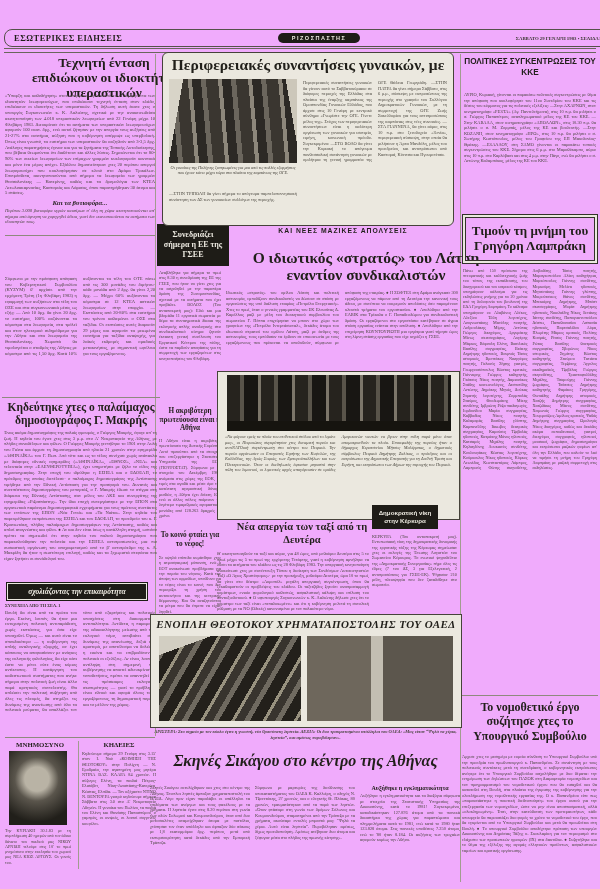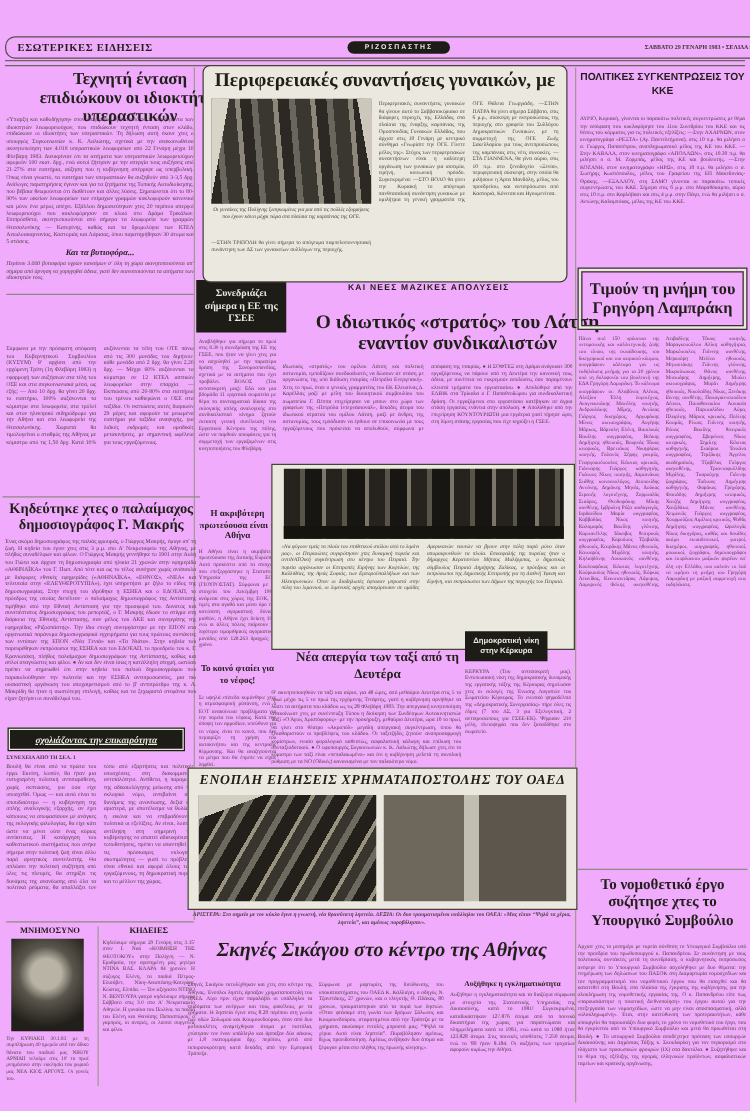--- a/index.html
+++ b/index.html
@@ -59,21 +59,21 @@
   <div class="abs body-text" style="left:5px;top:208px;width:150px;height:24px;font-style:italic;">Περίπου 3.000 βυτιοφόρα υγρών καυσίμων σ' όλη τη χώρα ακινητοποιούνται απ' σήμερα από άρνηση να χορηγηθεί άδεια, γιατί δεν ικανοποιούνται τα αιτήματα των ιδιοκτητών τους.</div>
 
   <div class="abs hrule" style="left:5px;top:235px;width:150px;"></div>
   <div class="abs body-text cols2" style="left:5px;top:276px;width:150px;height:118px;">Σύμφωνα με την πρόσφατη απόφαση του Κυβερνητικού Συμβουλίου (ΚΥΣΥΜ) θ' αρχίσει από την ερχόμενη Τρίτη (1η Φλεβάρη 1983) η εφαρμογή των αυξήσεων στα τέλη του ΟΣΕ και στα συγκοινωνιακά μέσα, ως εξής: — Από 10 δρχ. θα γίνει 20 δρχ. το εισιτήριο, 100% αυξάνονται τα κόμιστρα στα λεωφορεία, στα τρόλεϊ και στον ηλεκτρικό σιδηρόδρομο για την Αθήνα και στα λεωφορεία της Θεσσαλονίκης. Χωριστά θα τιμολογείται ο σταθμός της Αθήνας με κόμιστρο από τις 1,50 δρχ. Κατά 10% αυξάνονται τα τέλη του ΟΤΕ πάνω από τις 300 μονάδες του διμήνου· κάθε μονάδα από 2 δρχ. θα γίνει 2,20 δρχ. — Μέχρι 60% αυξάνονται τα κόμιστρα σε 12 ΚΤΕΛ αστικών λεωφορείων στην επαρχία. — Εκπτώσεις από 20-80% στα εισιτήρια του τρένου καθιερώνει ο ΟΣΕ στα ταξίδια. Οι εκπτώσεις αυτές διαρκούν 29 μέρες και αφορούν τα μειωμένα εισιτήρια για ταξίδια αναψυχής, για λαϊκές εκδρομές και ομαδικές μετακινήσεις, με σημαντική ωφέλεια για τους εργαζόμενους.</div>
 
   <div class="abs hrule" style="left:2px;top:397px;width:158px;"></div>
   <div class="abs h-serif" style="left:1px;top:401px;width:160px;font-size:11.5px;line-height:1.15;">Κηδεύτηκε χτες ο παλαίμαχος δημοσιογράφος Γ. Μακρής</div>
   <div class="abs body-text" style="left:4px;top:430px;width:153px;height:146px;">Ένας ακόμα δημοσιογράφος της παλιάς φρουράς, ο Γιώργος Μακρής, έφυγε απ' τη ζωή. Η κηδεία του έγινε χτες στις 3 μ.μ. στο Α' Νεκροταφείο της Αθήνας, με πλήθος συναδέλφων και φίλων. Ο Γιώργος Μακρής γεννήθηκε το 1901 στην Αυλή του Γιώτα και άρχισε τη δημοσιογραφία από ηλικία 21 χρονών στην εφημερίδα «ΑΘΗΝΑΪΚΑ» του Γ. Πωπ. Από τότε και ως το τέλος συνέχισε χωρίς ανάπαυλα με διάφορες εθνικές εφημερίδες («ΑΘΗΝΑΪΚΑ», «ΕΘΝΟΣ», «ΝΕΑ» και τελευταία στην «ΕΛΕΥΘΕΡΟΤΥΠΙΑ»), έχει υπηρετήσει με ζήλο το είδος της δημοσιογραφίας. Στην εποχή του ιδρύθηκε η ΕΣΗΕΑ και ο ΕΔΟΕΑΠ, το πρόεδρος της οποίας διετέλεσε· ο παλαίμαχος δημοσιογράφος της Αντίστασης τιμήθηκε από την Εθνική Αντίσταση για την προσφορά του. Δυνατός και συνεπέστατος δημοσιογράφος του ρεπορτάζ, ο Γ. Μακρής έδωσε το στίγμα στη διάρκεια της Εθνικής Αντίστασης, σαν μέλος του ΑΚΕ και συνεργάτης της εφημερίδας «Ριζοσπάστης». Την ίδια εποχή συνεργάστηκε με την ΕΠΟΝ στα οργανωτικά παράνομα δημοσιογραφικά εγχειρήματα για τους πρώτους συντάκτες των εντύπων της ΕΠΟΝ «Νέα Γενιά» και «Τα Νιάτα». Στην κηδεία του παρευρέθηκαν εκπρόσωποι της ΕΣΗΕΑ και του ΕΔΟΕΑΠ, το προεδρείο του κ. Γ. Κρανιωτάκη, πλήθος παλαίμαχων δημοσιογράφων της Αντίστασης, καθώς και απλοί αναγνώστες και φίλοι. ● Αν και δεν είναι ίσως η κατάλληλη στιγμή, ωστόσο πρέπει να σημειωθεί ότι στην κηδεία του παλιού δημοσιογράφου που παρακολούθησαν την πολιτεία και την ΕΣΗΕΑ αντιπροσωπείες, μια πιο ουσιαστική οργάνωση του αποχαιρετισμού από το β' αντιπρόεδρο της κ. Λ. Μακρίδη θα ήταν η σωστότερη επιλογή, καθώς και τα ξεχωριστά στεφάνια που είχαν ζητήσει οι συνάδελφοί του.</div>
 
   <div class="abs banner-outer" style="left:6px;top:582px;width:138px;height:15px;">
-    <div class="banner-inner" style="font-size:7.5px;text-decoration:underline;">σχολιάζοντας την επικαιρότητα</div>
+    <div class="banner-inner" style="font-size:7.5px;">σχολιάζοντας την επικαιρότητα</div>
   </div>
   <div class="abs" style="left:5px;top:603px;width:150px;font-size:4.4px;font-weight:bold;color:#3c3933;">ΣΥΝΕΧΕΙΑ ΑΠΟ ΤΗ ΣΕΛ. 1</div>
   <div class="abs body-text cols2" style="left:5px;top:610px;width:150px;height:124px;">Βουλή θα είναι από τα πρώτα του έργα. Εκείνη, λοιπόν, θα ήταν μια ευτυχισμένη πολιτική αντιπαράθεση, χωρίς εκπτώσεις, για όσα είχε υποσχεθεί. Όμως — και αυτό είναι το σπουδαιότερο — η κυβέρνηση της απλής αναλογικής εξαρχής, αν έχει κάποιους να αποφασίσουν με ανάγκες της εκλογικής φιλολογίας, θα είχε κάτι ώστε να μένει ούτε ένας κύριος αντίκτυπος. Η κατάργηση του καθεστωτικού συστήματος που ανήκε σήμερα στην πολιτική ζωή είναι άλλο παρά αρνητικός συντελεστής. Θα απλώσει την πολιτική συζήτηση από όλες τις πλευρές, θα στηρίξει τις δυνάμεις της ανανέωσης από όλα τα πολιτικά ρεύματα, θα απαλλάξει τον τόπο από εξαρτήσεις και πολιτικές υποσχέσεις στη διακομματική αντιπαλότητα. Αντίθετα, η παραμονή της αδικαιολόγητης μείωσης από τον εκλογικό νόμο, αντιβαίνει στις δυνάμεις της ανανέωσης, δεξιά και αριστερά, με αποτέλεσμα να θολώνει η εικόνα και να επιβραδύνονται πολιτικά οι εξελίξεις. Αν είναι, λοιπόν, αντίληψη στη σημερινή της κυβέρνησης να απαιτεί αδιευκρίνιστες τοποθετήσεις, πρέπει να απαντηθεί με τις πρόσκαιρες εκλογικές σκοπιμότητες — γιατί το πρόβλημα είναι εθνικό και αφορά όλους τους εργαζόμενους, τη δημοκρατική πορεία και το μέλλον της χώρας.</div>
 
   <div class="abs hrule" style="left:5px;top:737px;width:150px;"></div>
   <div class="abs h-serif" style="left:5px;top:741px;width:70px;font-size:6.8px;">ΜΝΗΜΟΣΥΝΟ</div>
   <div class="abs photo ph-portrait" style="left:9px;top:751px;width:58px;height:74px;"></div>
   <div class="abs body-text tiny" style="left:5px;top:828px;width:66px;height:42px;">Την ΚΥΡΙΑΚΗ 30.1.83 με τη συμπλήρωση 40 ημερών από τον άδικο θάνατο του παιδιού μας ΝΙΚΟΥ ΑΡΝΙΔΗ τελούμε στις 10' το πρωί μνημόσυνο στην εκκλησία του χωριού μας ΝΕΑ ΚΙΟΣ ΑΡΓΟΥΣ. Οι γονείς του.</div>
   <div class="abs vrule" style="left:78px;top:741px;height:128px;"></div>
   <div class="abs h-serif" style="left:82px;top:741px;width:74px;font-size:6.8px;">ΚΗΔΕΙΕΣ</div>
@@ -106,21 +106,21 @@
     <div class="photo ph-piraeus" style="margin:3px auto 0;width:224px;height:56px;"></div>
     <div class="body-text cols2" style="margin:3px auto 0;width:227px;height:60px;font-style:italic;font-size:4.4px;">«Να φύγουν εμείς τα πλοία του επιθετικού στόλου από το λιμάνι μας», οι Πειραιώτες συγκρότησαν χτες δυναμική πορεία και αντιΝΑΤΟική συγκέντρωση στο κέντρο του Πειραιά. Την πορεία οργάνωσαν οι Επιτροπές Ειρήνης των Κυψελών, της Καλλιθέας, της Αγιάς Σοφιάς, των Εμποροϋπαλλήλων και των Ηλεκτρονικών. Όταν οι διαδηλωτές έφτασαν μπροστά στην πύλη του λιμανιού, οι λιμενικές αρχές απαγόρευσαν σε ομάδες Αμερικανών ναυτών να βγουν στην πόλη παρά μόνο όταν απομακρυνθούν τα πλοία. Επικεφαλής της πορείας ήταν ο δήμαρχος Κερατσινίου Μήτσος Μαλέρμπας, ο δημοτικός σύμβουλος Πειραιά Δημήτρης Ζαλίκας, ο πρόεδρος και οι εκπρόσωποι της Δημοτικής Επιτροπής για τη Διεθνή Ύφεση και Ειρήνη, και εκπρόσωποι των Δήμων της περιοχής του Πειραιά.</div>
   </div>
 
   <div class="abs h-serif" style="left:232px;top:521px;width:140px;font-size:10.5px;line-height:1.2;">Νέα απεργία των ταξί από τη Δευτέρα</div>
   <div class="abs body-text" style="left:217px;top:551px;width:152px;height:60px;font-size:4.4px;">Θ' ακινητοποιηθούν τα ταξί και αύριο, για 48 ώρες, από μεθαύριο Δευτέρα στις 5 το πρωί μέχρι τις 5 το πρωί της ερχόμενης Τετάρτης, γιατί η κυβέρνηση αρνήθηκε να λύσει τα αιτήματα του κλάδου ως τις 28 Φλεβάρη 1983. Την απεργιακή κινητοποίηση ανακοίνωσε χτες με συνέντευξη Τύπου η διοίκηση των Συνδέσμων Αυτοκινητιστών Ταξί «Ο Άγιος Χριστόφορος»· με την προκήρυξη, μεθαύριο Δευτέρα, ώρα 10 το πρωί, θα γίνει στο θέατρο «Ακροπόλ» μεγάλη απεργιακή συγκέντρωση, όπου θα ξεκαθαριστούν οι προβλέψεις του κλάδου. Οι ταξιτζήδες ζητούν: αναπροσαρμογή κομίστρων, ενιαίο φορολογικό καθεστώς, ασφαλιστική κάλυψη και επίλυση του συνταξιοδοτικού. ● Ο υφυπουργός Συγκοινωνιών κ. Κ. Λαλιώτης δήλωσε χτες ότι το κόμιστρο των ταξί είναι «πεπαλαιωμένο» και ότι η κυβέρνηση μελετά τη συνολική ρύθμιση με τα ΝΟ (Οδικές) κανονισμένα με τον παλαιότερο νόμο.</div>
   <div class="abs blackbox" style="left:372px;top:505px;width:66px;height:24px;font-family:'Liberation Sans',sans-serif;font-weight:bold;font-size:6.2px;line-height:1.3;">Δημοκρατική νίκη στην Κέρκυρα</div>
   <div class="abs body-text" style="left:372px;top:534px;width:85px;height:78px;font-size:4.3px;">ΚΕΡΚΥΡΑ (Του ανταποκριτή μας). Εντυπωσιακή νίκη της δημοκρατικής δυναμικής της εργατικής τάξης της Κέρκυρας σημείωσαν χτες οι εκλογές της Ένωσης Λογιστών του Σωματείου Κέρκυρας. Το ενωτικό ψηφοδέλτιο της «Δημοκρατικής Συνεργασίας» πήρε όλες τις έδρες (7 του ΔΣ, 3 για Εξελεγκτική, 2 αντιπροσώπους για ΓΣΕΕ-ΕΚ). Ψήφισαν 210 μέλη, πλειοψηφία που δεν ξαναδόθηκε στο σωματείο.</div>
 
   <div class="abs boxed" style="left:150px;top:614px;width:310px;height:112px;">
-    <div class="h-serif" style="margin-top:3px;font-size:11px;font-style:italic;letter-spacing:.5px;">ΕΝΟΠΛΗ ΕΙΔΗΣΕΙΣ ΧΡΗΜΑΤΑΠΟΣΤΟΛΗΣ ΤΟΥ ΟΑΕΔ</div>
+    <div class="h-serif" style="margin-top:3px;font-size:11px;font-style:italic;letter-spacing:.5px;">ΕΝΟΠΛΗ ΘΕΟΤΟΚΟΥ ΧΡΗΜΑΤΑΠΟΣΤΟΛΗΣ ΤΟΥ ΟΑΕΔ</div>
     <div class="photo ph-street" style="position:absolute;left:8px;top:21px;width:142px;height:85px;"></div>
     <div class="photo ph-faces" style="position:absolute;left:156px;top:21px;width:146px;height:85px;"></div>
   </div>
   <div class="abs caption" style="left:153px;top:729px;width:305px;height:18px;font-weight:bold;font-size:4.5px;line-height:1.25;">ΑΡΙΣΤΕΡΑ: Στο σημείο με τον κύκλο έγινε η γνωστή, νέα θρασύτατη ληστεία. ΔΕΞΙΑ: Οι δυο τραυματισμένοι υπάλληλοι του ΟΑΕΔ: «Μας είπαν “Ψηλά τα χέρια, ληστεία”, και αμέσως πυροβόλησαν».</div>
 
   <div class="abs h-serif" style="left:158px;top:752px;width:295px;font-size:16px;font-style:italic;">Σκηνές Σικάγου στο κέντρο της Αθήνας</div>
   <div class="abs" style="left:150px;top:785px;width:310px;height:100px;display:flex;gap:5px;">
     <div class="body-text" style="width:100px;height:100px;font-size:4.4px;">Σκηνές Σικάγου εκτυλίχθηκαν και χτες στο κέντρο της Αθήνας. Ένοπλοι ληστές άρπαξαν χρηματαποστολή του ΟΑΕΔ. Λίγο πριν είχαν παραλάβει οι υπάλληλοι τα επιδόματα των ανέργων και τους φακέλους με τα χρήματα. Η ληστεία έγινε στις 8.20 περίπου στη γωνία των οδών Σολωμού και Κουμουνδούρου, όταν από δυο μοτοσικλέτες αναμείχθηκαν άτομα με πιστόλια, χτύπησαν τον έναν υπάλληλο και άρπαξαν δύο σάκους με 1,8 εκατομμύρια δρχ. περίπου, μετά από εκπυρσοκρότηση κατά δεκάδες από την Εμπορική Τράπεζα.</div>
     <div class="body-text" style="width:100px;height:100px;font-size:4.4px;">Σύμφωνα με μαρτυρίες της διεύθυνσης του υποκαταστήματος του ΟΑΕΔ Κ. Καλλιέρη, ο οδηγός Ν. Τζανετάκης, 27 χρονών, και ο ελεγκτής Θ. Πλάκας, 80 χρονών, τραυματίστηκαν από τα πυρά των ληστών. «Όταν φτάσαμε στη γωνία των δρόμων Σόλωνος και Κουμουνδούρου, σταματημένοι από την Τράπεζα με τα χρήματα, ακούσαμε εντολές μπροστά μας: “Ψηλά τα χέρια. Αυτό είναι ληστεία”. Πυροβόλησαν αμέσως, δίχως προειδοποίηση. Αμέσως ανέβηκαν δυο άτομα και ξέφυγαν μέσα στο πλήθος της πρωινής κίνησης».</div>
     <div style="width:100px;height:100px;overflow:hidden;">

